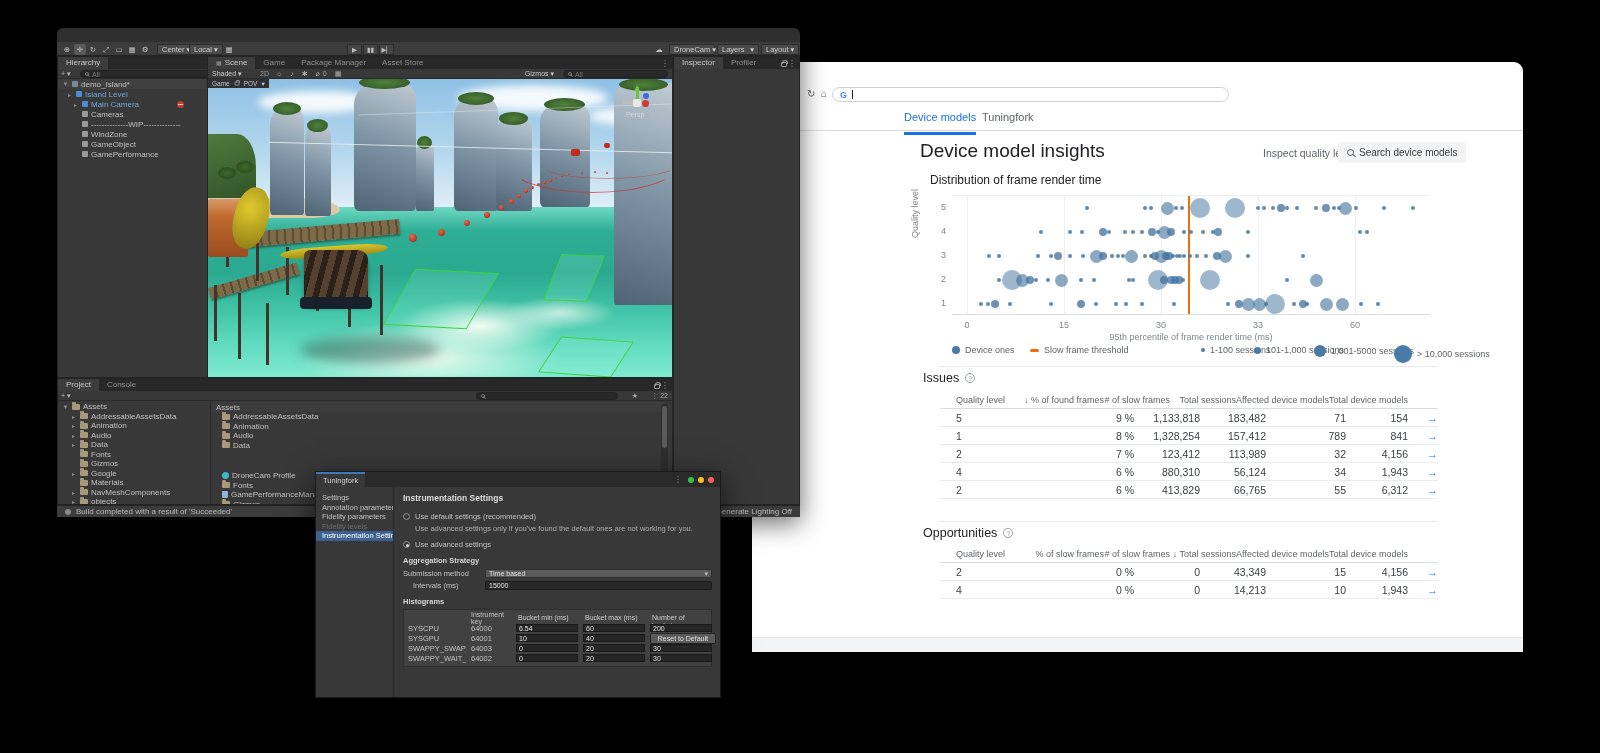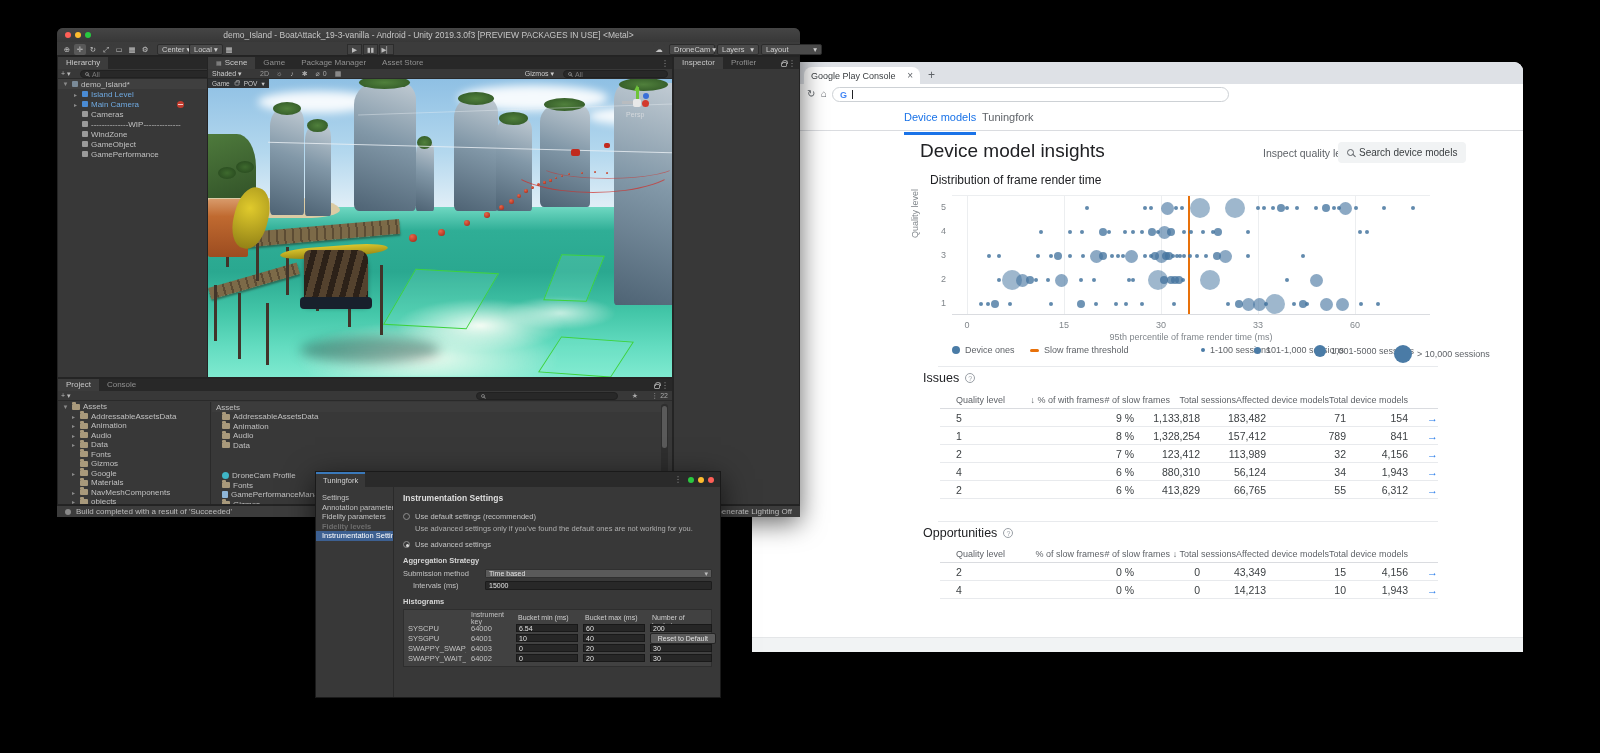--- a/index.html
+++ b/index.html
@@ -168,21 +168,21 @@
   #tf-win { position:absolute; left:315px; top:471px; width:406px; height:227px; background:#383838; z-index:3;
             border:1px solid #1a1a1a; box-shadow:0 8px 28px rgba(0,0,0,.65); font-size:7.5px; color:#c2c2c2; }
   .tf-header { position:absolute; left:0; top:0; right:0; height:15px; background:#2a2a2a; }
   .tf-tab { position:absolute; left:0; top:0; height:15px; background:#383838; border-top:2px solid #3a79bb;
             padding:0 7px; line-height:13px; font-size:7.5px; color:#d2d2d2; }
   .tf-dot { position:absolute; top:5px; width:6px; height:6px; border-radius:50%; }
   .tf-side { position:absolute; left:0; top:15px; width:78px; bottom:0; border-right:1px solid #2a2a2a; padding-top:6px; }
   .tf-side-item { height:9.5px; line-height:9.5px; padding-left:6px; font-size:7.5px; color:#c2c2c2;
                   white-space:nowrap; overflow:hidden; }
   .tf-side-item.selected { background:#3d6091; color:#fff; }
-  .tf-side-item.disabled { color:#6e6e6e;font-weight:bold; }
+  .tf-side-item.disabled { color:#6e6e6e; }
   .tf-main { position:absolute; left:79px; top:15px; right:0; bottom:0; padding:6px 8px; }
   .tf-h1 { font-size:8.5px; font-weight:bold; color:#dedede; margin-bottom:9px; }
   .radio-row { display:flex; align-items:center; gap:5px; margin-bottom:3px; }
   .radio { width:7px; height:7px; border:1px solid #8e8e8e; border-radius:50%; position:relative; flex:0 0 auto; }
   .radio.on::after { content:""; position:absolute; left:1.5px; top:1.5px; width:3px; height:3px; border-radius:50%; background:#dcdcdc; }
   .tf-help { padding-left:12px; color:#aeaeae; margin-bottom:7px; }
   .tf-bold { font-weight:bold; color:#d6d6d6; margin:7px 0 3px; }
   .tf-field-row { display:flex; align-items:center; height:10px; margin-bottom:2px; }
   .tf-field-row .flab { width:82px; flex:0 0 auto; }
   .tf-field-row .flab.ind { padding-left:10px; }
@@ -198,27 +198,20 @@
   .h-cell { width:62px; flex:0 0 auto; height:8.5px; background:#262626; border:1px solid #191919; font-size:7px;
             color:#e0e0e0; padding:0 2px; line-height:8px; }
   .h-head { font-size:7px; color:#cfcfcf; background:none; border:none; }
   .tf-reset { position:absolute; right:4px; top:146px; background:#5a5a5a; border:1px solid #242424; border-radius:2px;
               font-size:7px; color:#e0e0e0; padding:1px 7px; }
 </style>
 </head>
 <body>
 
 <div id="browser-win">
-  <div class="tabstrip">
-    <div class="chrome-tab">
-      <span class="ttl">Google Play Console</span>
-      <span class="x">×</span>
-    </div>
-    <div class="newtab-btn">+</div>
-  </div>
   <div class="chrome-toolbar">
     <div class="nav-ic" style="left:55px">↻</div>
     <div class="nav-ic" style="left:69px">⌂</div>
     <div class="omnibox">
       <span class="g-ic">G</span>
       <span class="cursor"></span>
     </div>
   </div>
 
   <div class="play-tab active" style="left:152px">Device models</div>
@@ -402,21 +395,21 @@
     </div>
 
   <div class="section-divider" style="top:304px"></div>
   <div class="section-title" style="top:309px">
     <span>Issues</span>
     <span class="help-circ">?</span>
   </div>
   <div id="issues-table" class="pt" style="top:330px">
       <div class="pt-row head">
         <div class="pt-cell c0">Quality level</div>
-        <div class="pt-cell c1">↓ % of with frames</div>
+        <div class="pt-cell c1">↓ % of found frames</div>
         <div class="pt-cell c2"># of slow frames</div>
         <div class="pt-cell c3">Total sessions</div>
         <div class="pt-cell c4">Affected device models</div>
         <div class="pt-cell c5">Total device models</div>
         <div class="pt-cell ca"></div>
       </div>
       <div class="pt-row">
         <div class="pt-cell c0">5</div>
         <div class="pt-cell c1">9 %</div>
         <div class="pt-cell c2">1,133,818</div>
@@ -495,26 +488,20 @@
         <div class="pt-cell c4">10</div>
         <div class="pt-cell c5">1,943</div>
         <div class="pt-cell ca">→</div>
       </div>
     </div>
 
   <div class="browser-footer"></div>
 </div>
 
 <div id="unity-win">
-  <div class="u-titlebar">
-    <span class="tl" style="left:8px;background:#ff5f57"></span>
-    <span class="tl" style="left:18px;background:#febc2e"></span>
-    <span class="tl" style="left:28px;background:#28c840"></span>
-    <span>demo_Island - BoatAttack_19-3-vanilla - Android - Unity 2019.3.0f3 [PREVIEW PACKAGES IN USE] &lt;Metal&gt;</span>
-  </div>
   <div class="u-toolbar">
     <div id="u-tools">
         <div class="toolbtn" style="left: 4px;">⊕</div>
         <div class="toolbtn sel" style="left: 17px;">✛</div>
         <div class="toolbtn" style="left: 30px;">↻</div>
         <div class="toolbtn" style="left: 43px;">⤢</div>
         <div class="toolbtn" style="left: 56px;">▭</div>
         <div class="toolbtn" style="left: 69px;">▦</div>
         <div class="toolbtn" style="left: 82px;">⚙</div>
       </div>
@@ -532,21 +519,21 @@
     <div class="playbtn" style="left:322px">▶▏</div>
     <div class="toolbtn" style="left:596px">☁</div>
     <div class="pillbtn" style="left:612px;width:46px">
         <span>DroneCam</span>
         <span style="margin-left:auto">▾</span>
       </div>
     <div class="pillbtn" style="left:660px;width:42px">
         <span>Layers</span>
         <span style="margin-left:auto">▾</span>
       </div>
-    <div class="pillbtn" style="left:704px;width:61px">
+    <div class="pillbtn" style="left:704px;width:38px">
         <span>Layout</span>
         <span style="margin-left:auto">▾</span>
       </div>
   </div>
 
   <div class="u-panel" style="left:0;top:28px;width:172px;height:322px">
     <div class="p-tabbar">
       <div class="p-tab">
           <span>Hierarchy</span>
         </div>
@@ -560,21 +547,21 @@
         <span>All</span>
       </div>
     </div>
     <div id="hier-list">
         <div class="tree-row rootrow">
           <span class="spacer">▼</span>
           <span class="icon-cube" style="background: rgb(122, 138, 152);"></span>
           <span class="lbl">demo_Island*</span>
           <span class="rt">⋮</span>
         </div>
-        <div class="tree-row" style="padding-left: 14px;">
+        <div class="tree-row" style="padding-left: 8px;">
           <span class="spacer">▸</span>
           <span class="icon-cube prefab"></span>
           <span class="lbl prefab">Island Level</span>
           <span class="rt">&gt;</span>
         </div>
         <div class="tree-row" style="padding-left: 14px;">
           <span class="spacer">▸</span>
           <span class="icon-cube prefab"></span>
           <span class="lbl prefab">Main Camera</span>
           <span class="no-entry" style="margin-left: auto;"></span>

